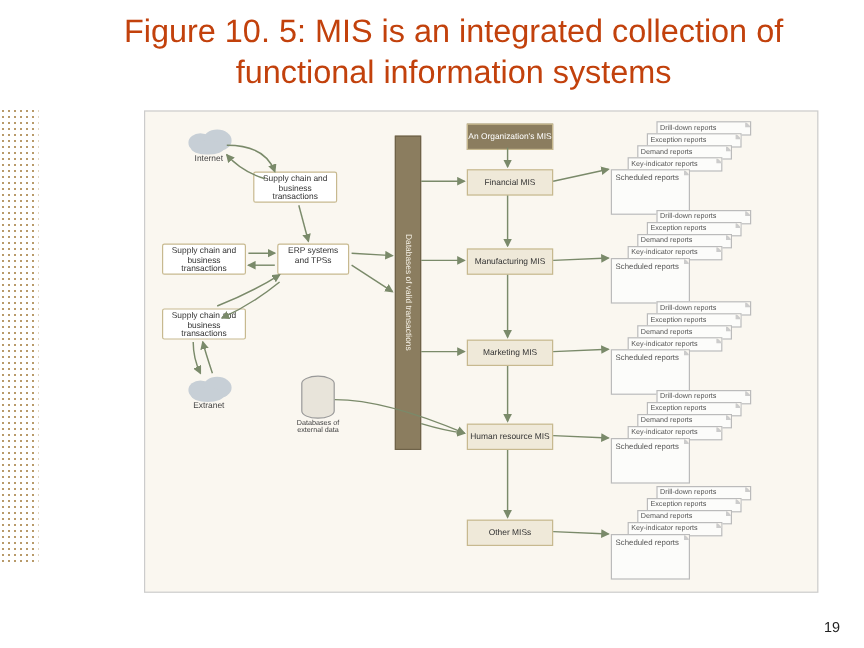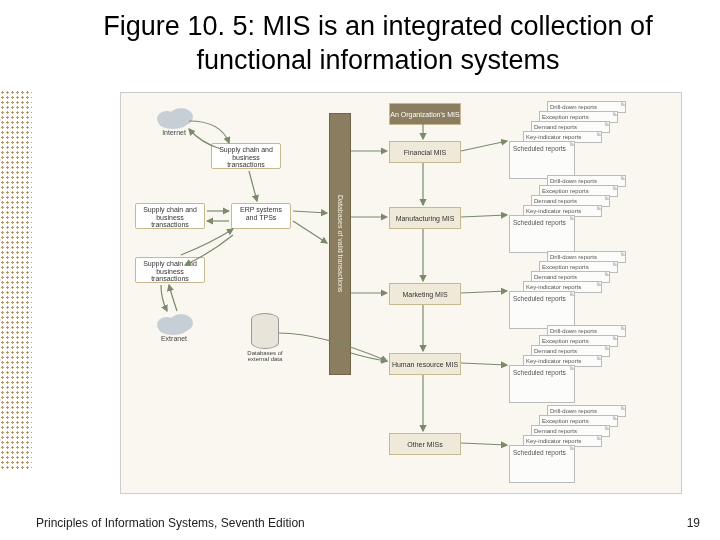--- a/index.html
+++ b/index.html
@@ -1,19 +1,19 @@
 <!DOCTYPE html>
 <html><head>
 <meta charset="utf-8">
 <style>
   html,body{margin:0;padding:0;width:720px;height:540px;background:#fff;font-family:Arial,Helvetica,sans-serif;overflow:hidden}
   .slide{position:relative;width:720px;height:540px}
   .dots{position:absolute;left:0;top:90px;width:32px;height:380px;background:
     radial-gradient(circle,#b89a6a 1px,transparent 1.2px) 0 0/5px 5px}
-  .title{position:absolute;left:36px;right:0;top:10px;font-size:27px;color:#000000;line-height:1.25;text-align:center;padding:0 8px}
+  .title{position:absolute;left:36px;right:0;top:10px;font-size:27px;color:#c2410c;line-height:1.25;text-align:center;padding:0 8px}
   .footer{position:absolute;left:36px;bottom:10px;font-size:12px;color:#222}
   .pnum{position:absolute;right:20px;bottom:10px;font-size:12px;color:#222}
   .diagram{position:absolute;left:120px;top:92px;width:560px;height:400px;background:#faf7f0;border:1px solid #ccc}
   .node{position:absolute;font-size:7px;line-height:1.1;color:#333;background:#fff;border:1px solid #c7b98f;border-radius:2px;text-align:center;padding:2px;box-sizing:border-box}
   .cloud{position:absolute;font-size:7px;color:#444;text-align:center}
   .cloud svg{display:block;margin:0 auto}
   .db{position:absolute;text-align:center}
   .db .cyl{width:26px;height:34px;background:#e8e4da;border:1px solid #999;border-radius:50%/18%;margin:0 auto}
   .db .lab{font-size:6px;color:#444;line-height:1.05;margin-top:1px}
   .vbar{position:absolute;width:20px;background:#8b7d5f;color:#f6f2e7;font-size:7px;writing-mode:vertical-rl;text-align:center;display:flex;align-items:center;justify-content:center;border:1px solid #6e6248}
@@ -24,21 +24,20 @@
   .rep::after{content:"";position:absolute;right:-1px;top:-1px;width:0;height:0;border-top:5px solid #faf7f0;border-left:5px solid #ccc}
   .rep.big{width:58px;height:30px;line-height:1.1;padding:3px;font-size:6.5px}
   svg.arrows{position:absolute;left:0;top:0;width:560px;height:400px;pointer-events:none}
 </style>
 </head>
 <body>
 
 <div class="slide">
   <div class="dots"></div>
   <div class="title">Figure 10. 5: MIS is an integrated collection of functional information systems</div>
-  <div class="footer">Principles of Information Systems, Seventh Edition</div>
   <div class="pnum">19</div>
 
   <div class="diagram">
 
     <div class="cloud" style="left:28px;top:12px;width:50px">
       <svg width="42" height="24">
           <ellipse cx="14" cy="14" rx="10" ry="8" fill="#c7cfd6"></ellipse>
           <ellipse cx="28" cy="12" rx="12" ry="9" fill="#c7cfd6"></ellipse>
           <ellipse cx="20" cy="18" rx="14" ry="6" fill="#c7cfd6"></ellipse>
         </svg>

